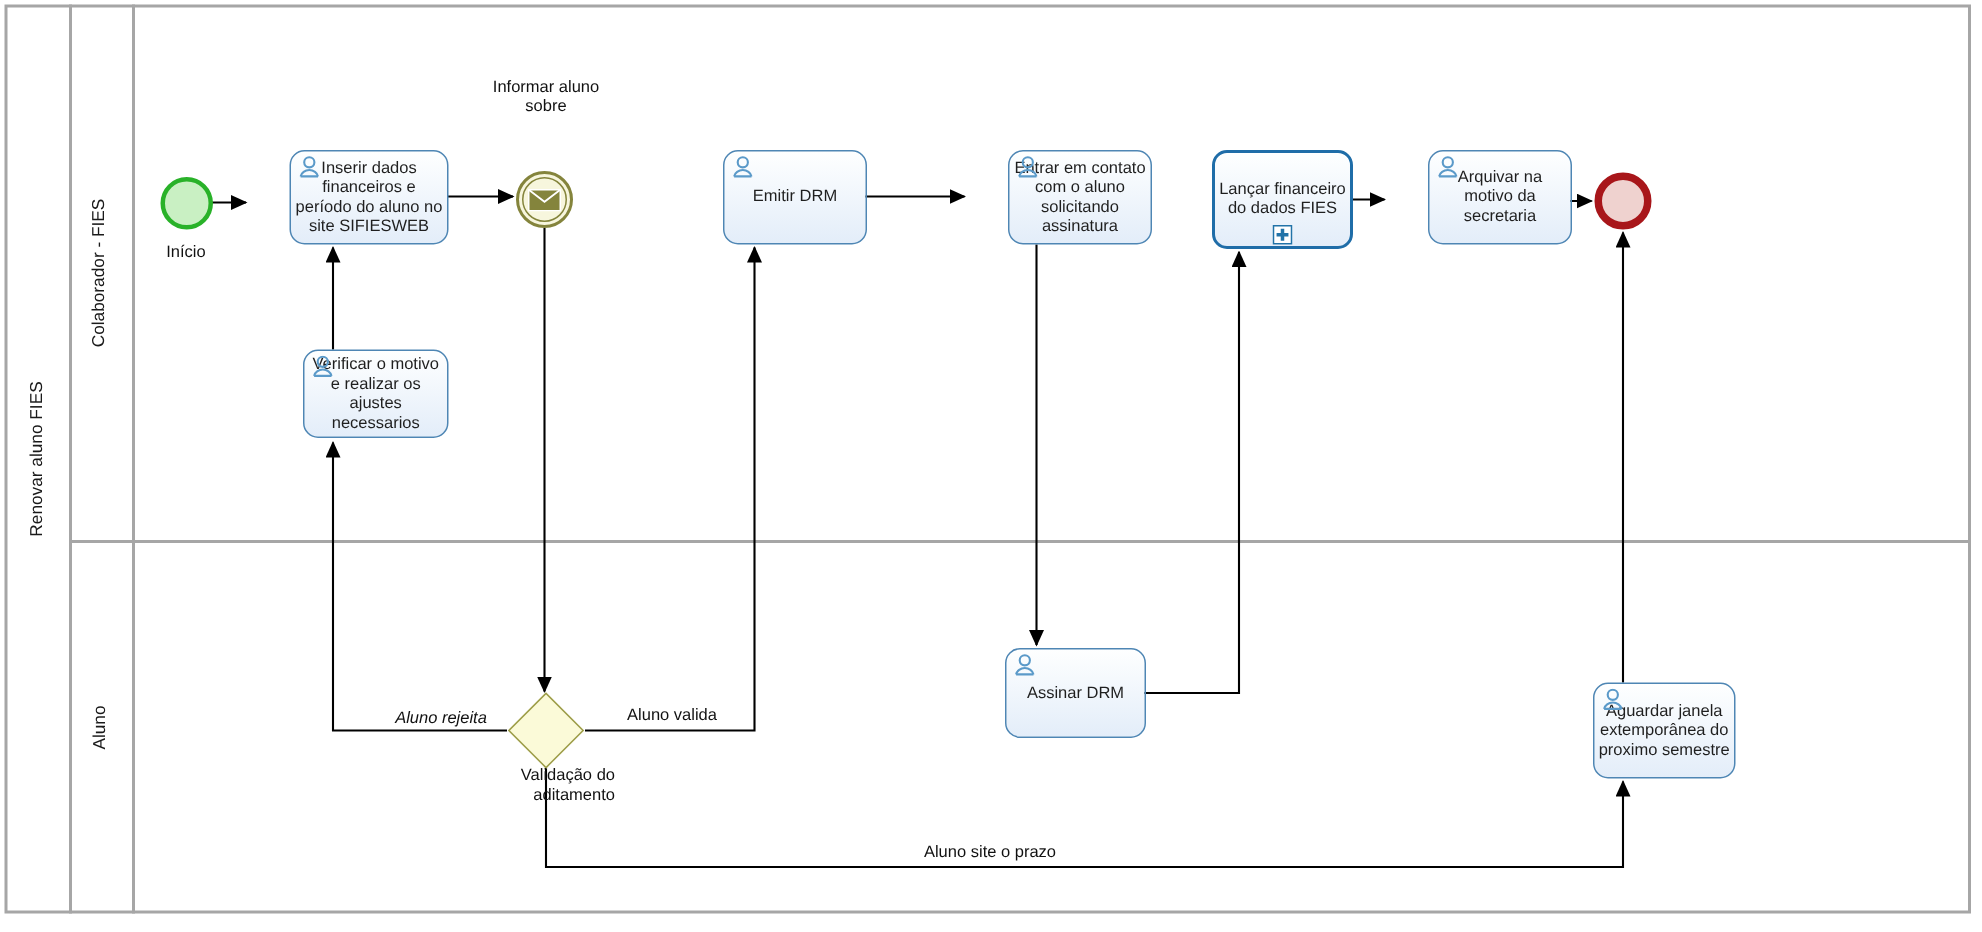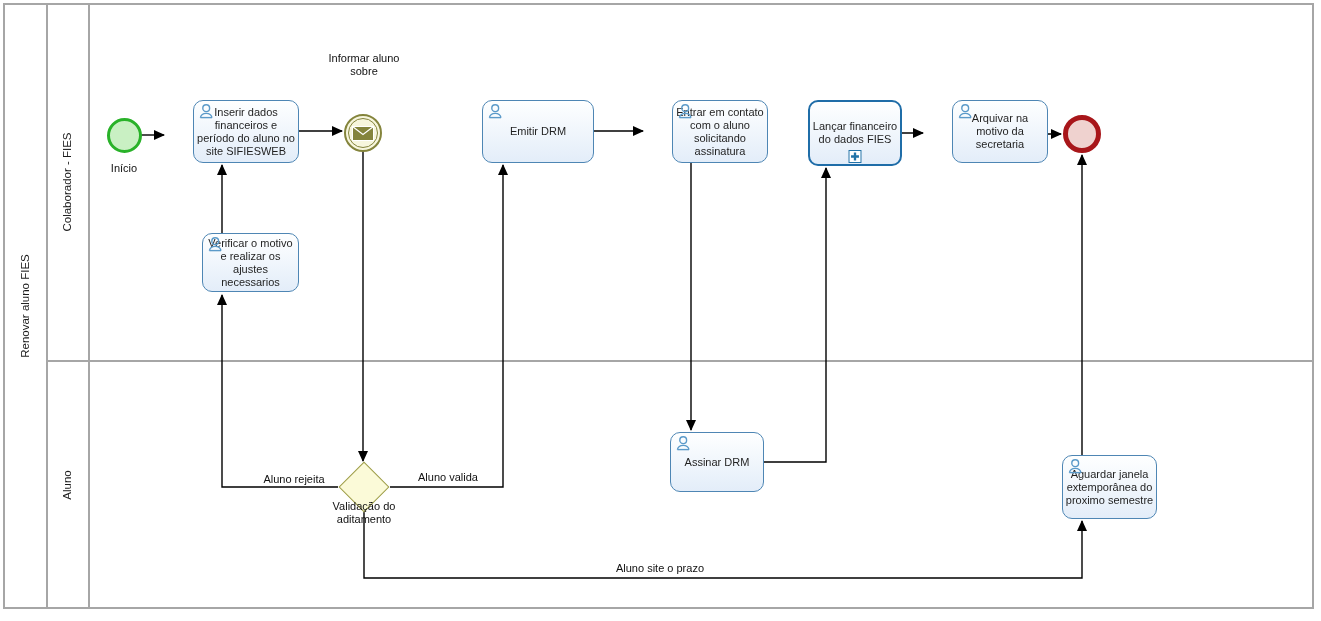--- a/index.html
+++ b/index.html
@@ -96,21 +96,21 @@
         <rect x="0.5" y="0.5" width="21" height="14" fill="#84843c" stroke="#fff" stroke-width="1"></rect>
         <polyline points="0.5,0.5 11,8.5 21.5,0.5" fill="none" stroke="#fff" stroke-width="1.2"></polyline>
       </svg>
     </div>
   </div>
   <div class="lbl" style="left:321px;top:40px;width:86px;margin-top:12px;">Informar aluno sobre</div>
 
   <div class="ev-end"></div>
 
   <div class="gateway"></div>
-  <div class="lbl" style="left:318px;top:500px;width:92px;">Validação do aditamento</div>
+  <div class="lbl" style="left:318px;top:511px;width:92px;text-align:right;">Validação do aditamento</div>
 
   <div class="task" style="left:166px;top:100px;width:106px;height:63px;">
     <span class="user-ic">
       <svg width="15" height="15" viewBox="0 0 15 15">
           <circle cx="7.2" cy="4.2" r="3.4" fill="none" stroke="#5b9ac9" stroke-width="1.4"></circle>
           <path d="M1.4,13.6 a5.9,5.2 0 0 1 11.6,0" fill="none" stroke="#5b9ac9" stroke-width="1.4"></path>
           <line x1="1.4" y1="13.6" x2="13" y2="13.6" stroke="#5b9ac9" stroke-width="1.4"></line>
         </svg>
     </span>
     <span>Inserir dados financeiros e período do aluno no site SIFIESWEB</span>
@@ -120,21 +120,21 @@
     <span class="user-ic">
       <svg width="15" height="15" viewBox="0 0 15 15">
           <circle cx="7.2" cy="4.2" r="3.4" fill="none" stroke="#5b9ac9" stroke-width="1.4"></circle>
           <path d="M1.4,13.6 a5.9,5.2 0 0 1 11.6,0" fill="none" stroke="#5b9ac9" stroke-width="1.4"></path>
           <line x1="1.4" y1="13.6" x2="13" y2="13.6" stroke="#5b9ac9" stroke-width="1.4"></line>
         </svg>
     </span>
     <span>Verificar o motivo e realizar os ajustes necessarios</span>
   </div>
 
-  <div class="task" style="left:455px;top:100px;width:112px;height:63px;">
+  <div class="task" style="left:455px;top:100px;width:96px;height:63px;">
     <span class="user-ic">
       <svg width="15" height="15" viewBox="0 0 15 15">
           <circle cx="7.2" cy="4.2" r="3.4" fill="none" stroke="#5b9ac9" stroke-width="1.4"></circle>
           <path d="M1.4,13.6 a5.9,5.2 0 0 1 11.6,0" fill="none" stroke="#5b9ac9" stroke-width="1.4"></path>
           <line x1="1.4" y1="13.6" x2="13" y2="13.6" stroke="#5b9ac9" stroke-width="1.4"></line>
         </svg>
     </span>
     <span>Emitir DRM</span>
   </div>
 
@@ -184,17 +184,17 @@
     <span class="user-ic">
       <svg width="15" height="15" viewBox="0 0 15 15">
           <circle cx="7.2" cy="4.2" r="3.4" fill="none" stroke="#5b9ac9" stroke-width="1.4"></circle>
           <path d="M1.4,13.6 a5.9,5.2 0 0 1 11.6,0" fill="none" stroke="#5b9ac9" stroke-width="1.4"></path>
           <line x1="1.4" y1="13.6" x2="13" y2="13.6" stroke="#5b9ac9" stroke-width="1.4"></line>
         </svg>
     </span>
     <span>Assinar DRM</span>
   </div>
 
-  <div class="lbl" style="left:250px;top:473px;width:88px;">Aluno rejeita</div>
+  <div class="lbl" style="left:250px;top:473px;width:88px;font-style:italic;">Aluno rejeita</div>
   <div class="lbl" style="left:404px;top:471px;width:88px;">Aluno valida</div>
   <div class="lbl" style="left:590px;top:562px;width:140px;">Aluno site o prazo</div>
 
 </div>
 
 </body></html>

